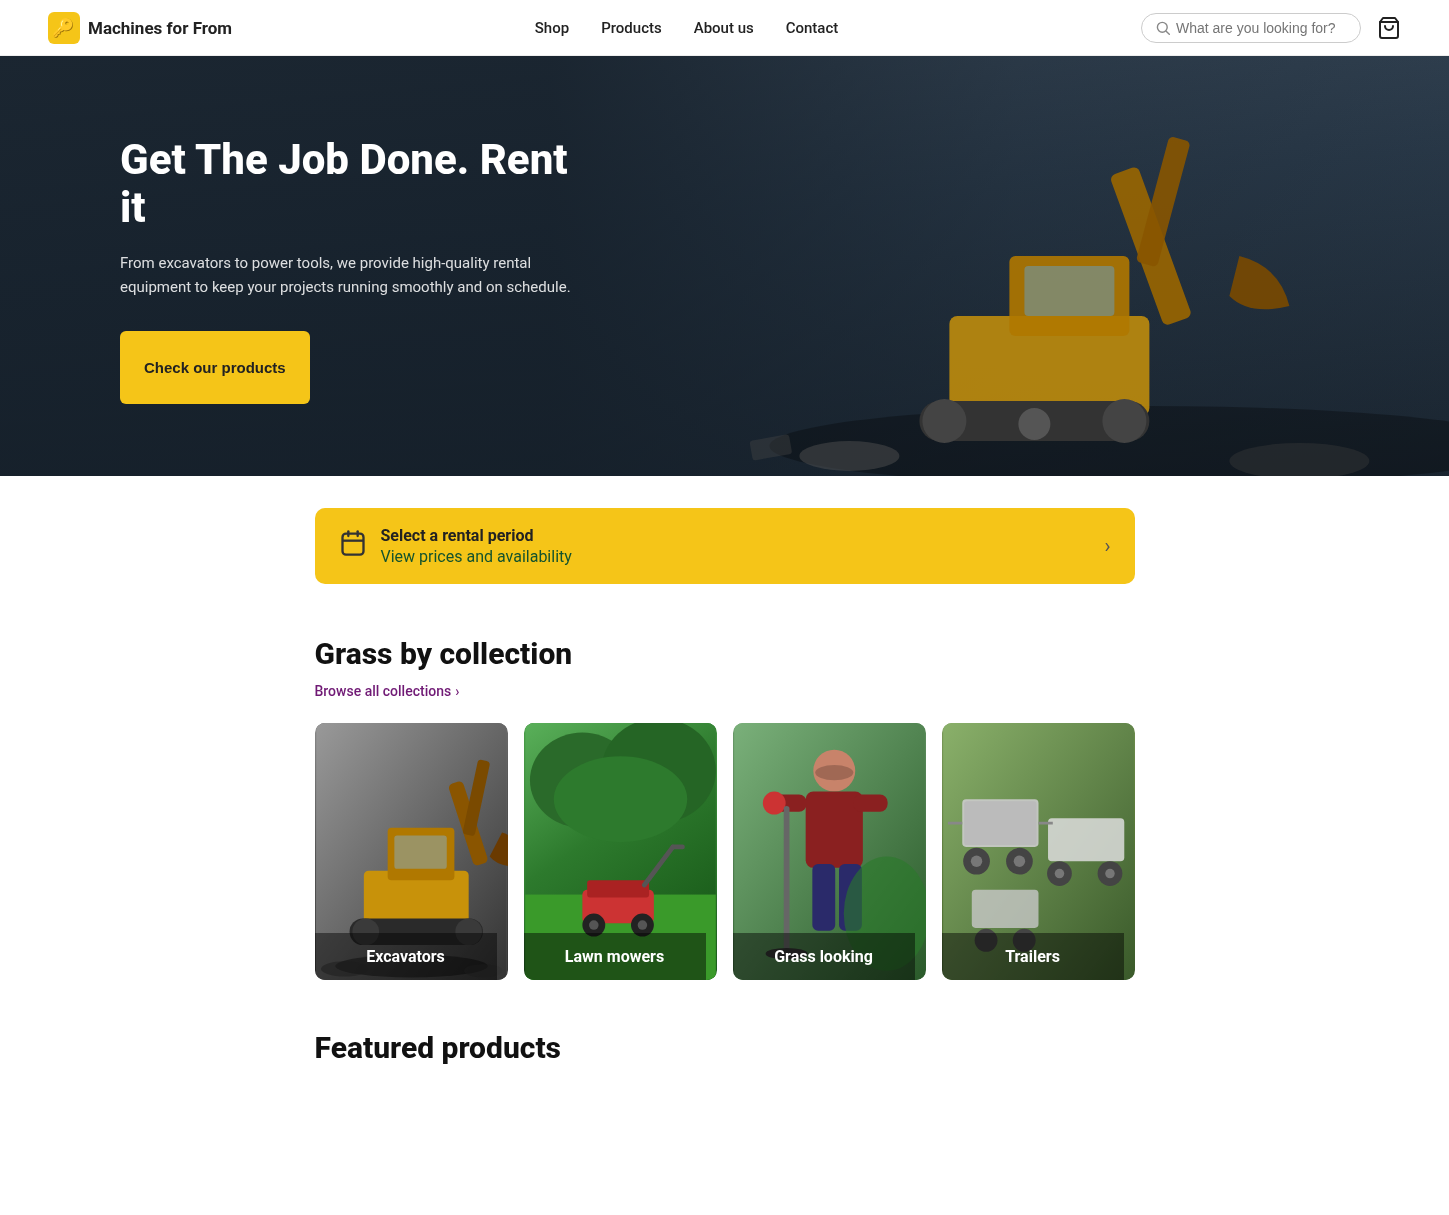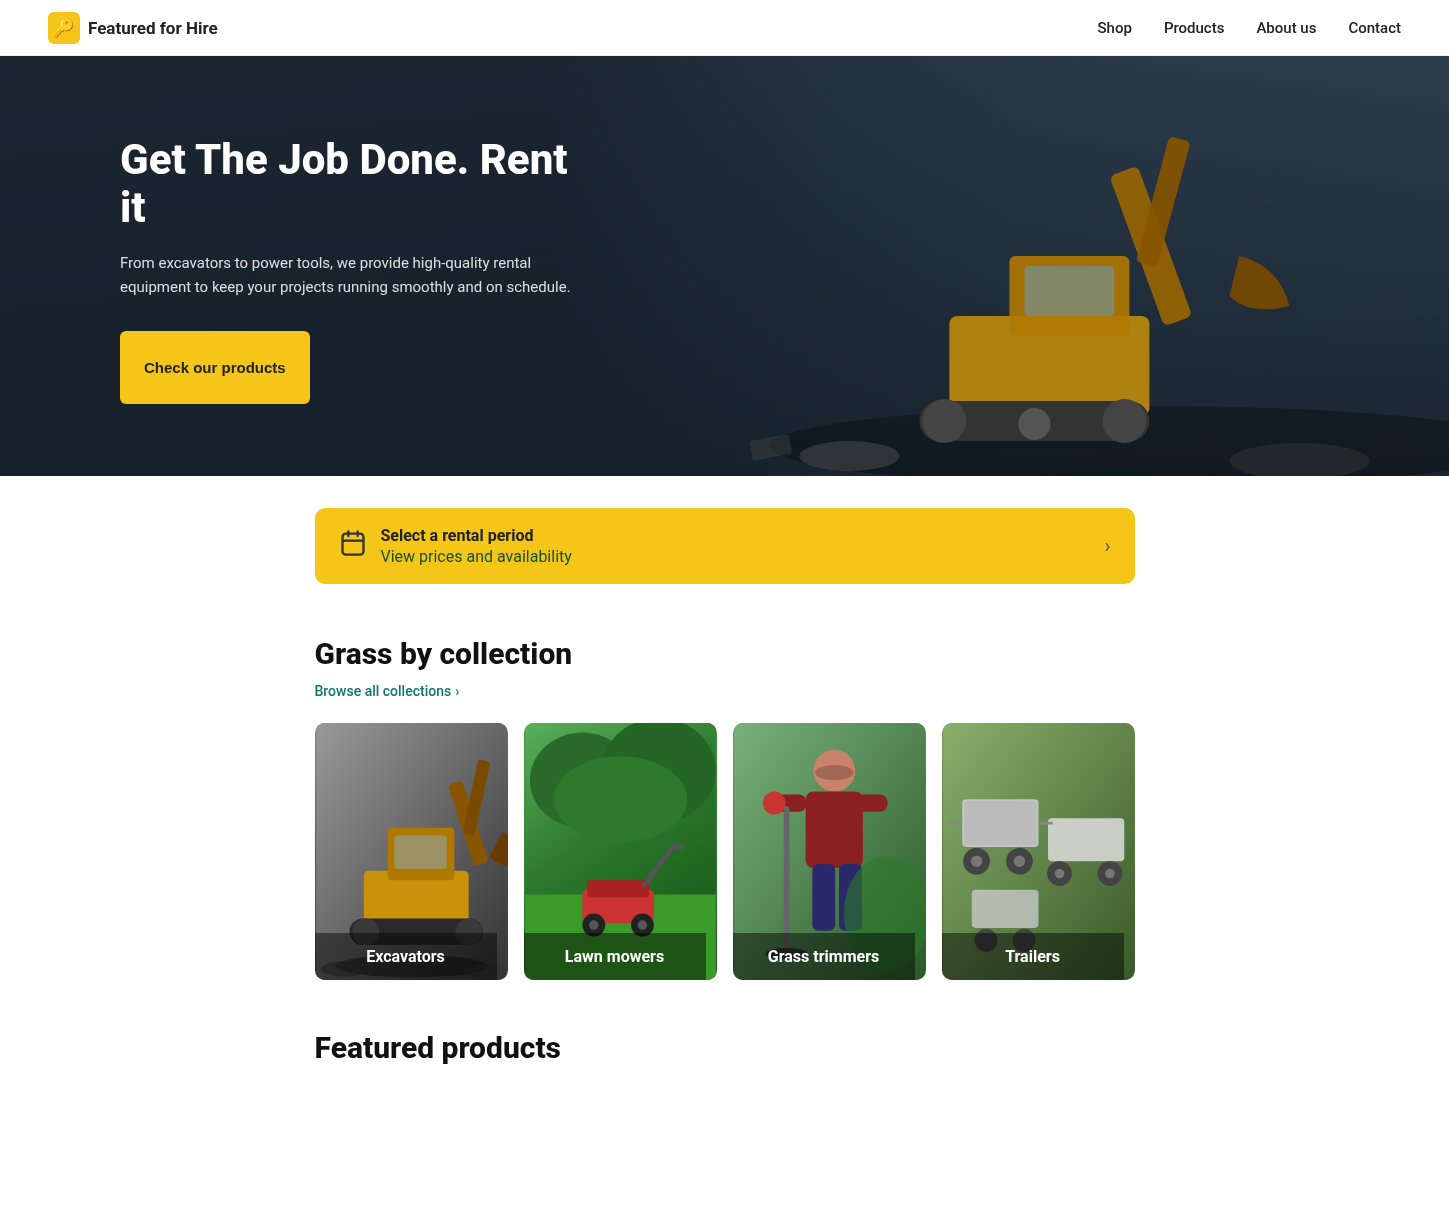--- a/index.html
+++ b/index.html
@@ -185,21 +185,21 @@
     .section-title {
       font-size: 30px;
       font-weight: 800;
       color: #111;
       margin-bottom: 10px;
     }
     .browse-link {
       display: inline-flex;
       align-items: center;
       gap: 4px;
-      color: #0f766e;
+      color: #701a75;
       font-size: 14px;
       font-weight: 500;
       text-decoration: none;
       margin-bottom: 24px;
     }
 
     .collections-grid {
       display: grid;
       grid-template-columns: repeat(4, 1fr);
       gap: 16px;
@@ -262,30 +262,46 @@
     }
   </style>
 </head>
 <body>
 
 <header>
   <a class="logo-area" href="#">
     <div class="logo-icon">
       <span>🔑</span>
     </div>
-    <span class="logo-text">Featured for Hire</span>
+    <span class="logo-text">Machines for From</span>
   </a>
 
   <nav>
     <a href="#">Shop</a>
     <a href="#">Products</a>
     <a href="#">About us</a>
     <a href="#">Contact</a>
   </nav>
 
+  <div class="header-right">
+    <div class="search-bar">
+      <svg class="search-icon-svg" width="14" height="14" viewBox="0 0 20 20" fill="none">
+        <circle cx="9" cy="9" r="7" stroke="#888" stroke-width="2"></circle>
+        <line x1="14.5" y1="14.5" x2="19" y2="19" stroke="#888" stroke-width="2" stroke-linecap="round"></line>
+      </svg>
+      <input type="text" placeholder="What are you looking for?" style="">
+    </div>
+    <button class="cart-btn">
+      <svg width="24" height="24" viewBox="0 0 24 24" fill="none">
+        <path d="M6 2L3 6v14a2 2 0 002 2h14a2 2 0 002-2V6l-3-4z" stroke="#222" stroke-width="2" stroke-linecap="round" stroke-linejoin="round"></path>
+        <line x1="3" y1="6" x2="21" y2="6" stroke="#222" stroke-width="2" stroke-linecap="round"></line>
+        <path d="M16 10a4 4 0 01-8 0" stroke="#222" stroke-width="2" stroke-linecap="round" stroke-linejoin="round"></path>
+      </svg>
+    </button>
+  </div>
 </header>
 
 <section class="hero">
   <div class="hero-bg"></div>
 
   <svg class="hero-machine" viewBox="0 0 800 420" xmlns="http://www.w3.org/2000/svg" preserveAspectRatio="xMaxYMax meet">
 
     <ellipse cx="500" cy="390" rx="380" ry="40" fill="rgba(0,0,0,0.3)"></ellipse>
 
     <rect x="300" y="260" width="200" height="100" rx="8" fill="#c8920a" opacity="0.85"></rect>
@@ -437,21 +453,21 @@
 
           <line x1="55" y1="90" x2="55" y2="240" stroke="#666" stroke-width="6" stroke-linecap="round"></line>
           <ellipse cx="55" cy="242" rx="22" ry="6" fill="#333"></ellipse>
 
           <rect x="82" y="148" width="24" height="70" rx="6" fill="#2a2a6a"></rect>
           <rect x="110" y="148" width="24" height="70" rx="6" fill="#2a2a6a"></rect>
 
           <ellipse cx="160" cy="200" rx="45" ry="60" fill="#2a7a2a" opacity="0.6"></ellipse>
         </svg>
       </div>
-      <div class="collection-label">Grass trimmers</div>
+      <div class="collection-label">Grass looking</div>
     </div>
 
     <div class="collection-card card-trailers">
       <div class="card-inner">
         <svg width="100%" height="100%" viewBox="0 0 200 270" xmlns="http://www.w3.org/2000/svg">
           <defs>
             <linearGradient id="trailGrad" x1="0" y1="0" x2="1" y2="1">
               <stop offset="0%" stop-color="#8ab06a"></stop>
               <stop offset="100%" stop-color="#3a5a2a"></stop>
             </linearGradient>

